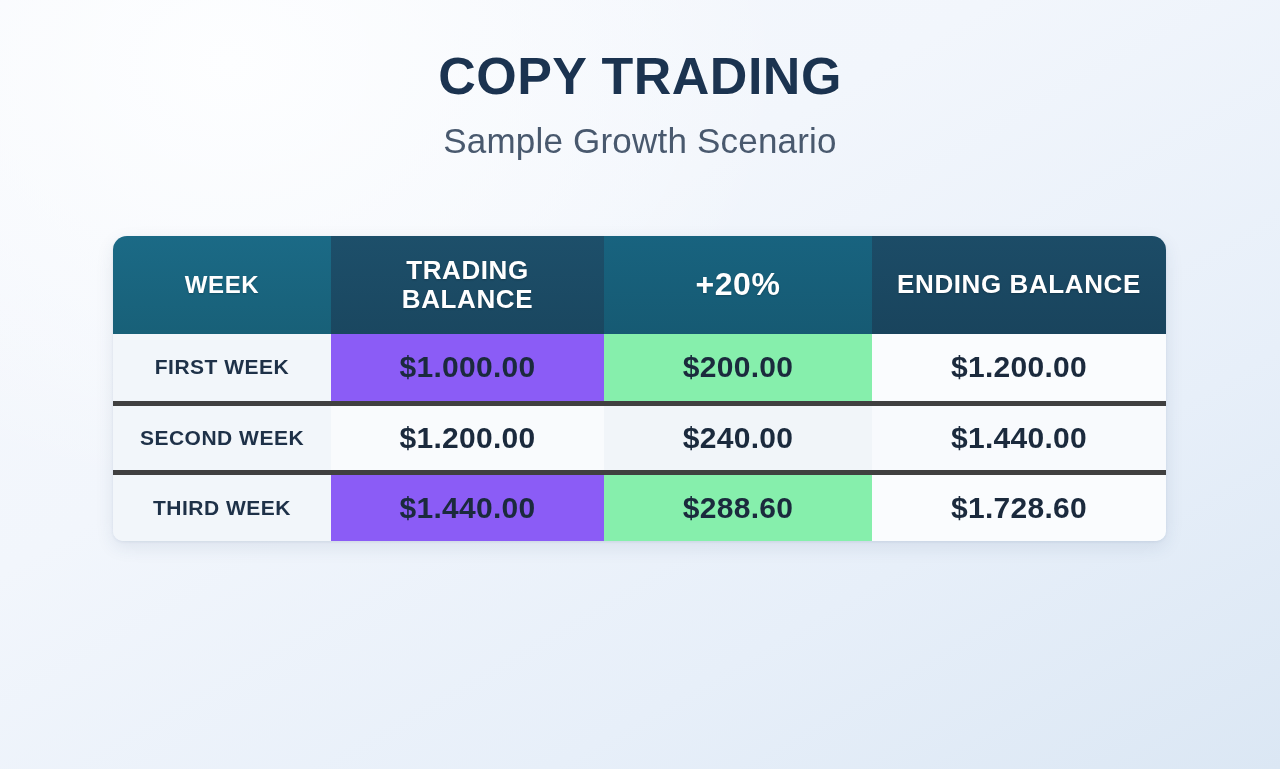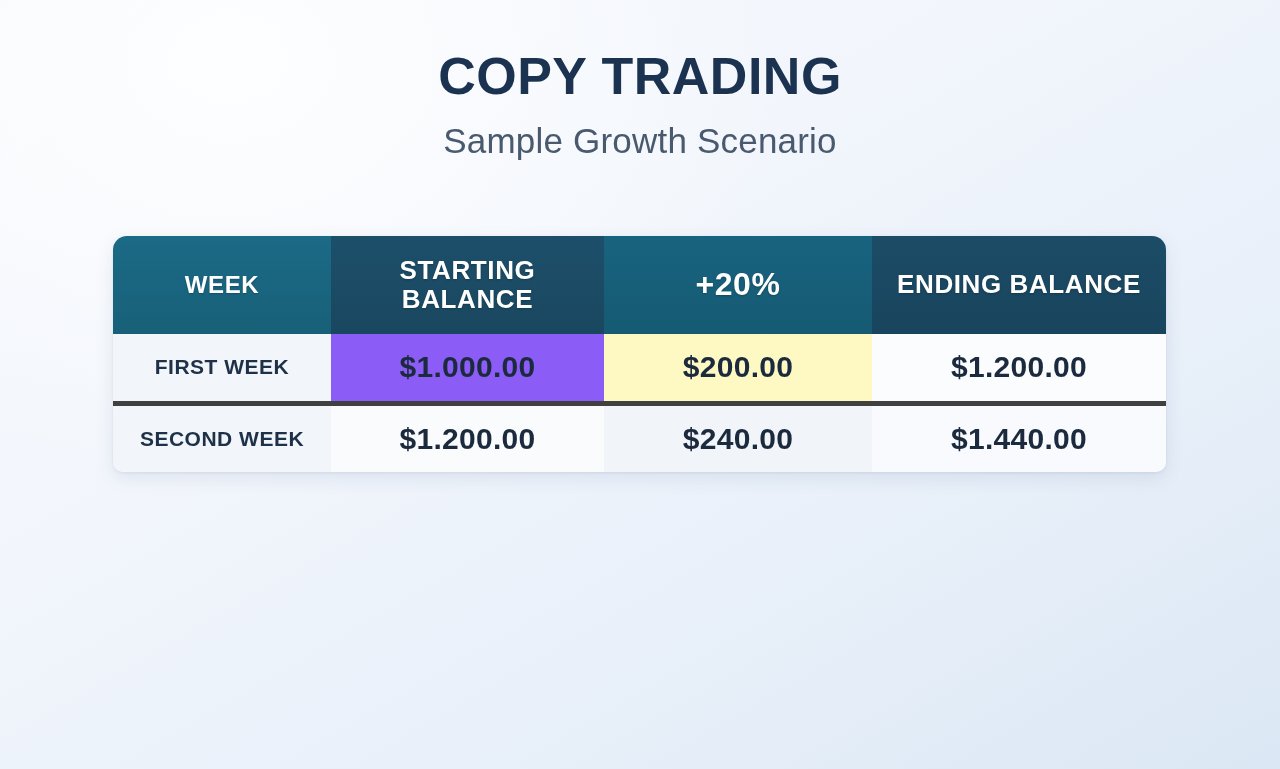--- a/index.html
+++ b/index.html
@@ -113,21 +113,21 @@
 
   td.num-cell {
     text-align: center;
     font-size: 30px;
     font-weight: 700;
     letter-spacing: 0.3px;
     color: #1b2a3d;
   }
 
   td.num-start { background: #8b5cf6; }
-  td.num-pct   { background: #fef9c3; }
+  td.num-pct   { background: #86efac; }
   td.num-end   { background: #fafcfe; }
 
   tbody tr:nth-child(even) td.num-start { background: #f9fbfd; }
   tbody tr:nth-child(even) td.num-pct   { background: #f1f5f9; }
   tbody tr:nth-child(even) td.num-end   { background: #f8fafd; }
 </style>
 </head>
 <body>
 
 <div class="page">
@@ -142,36 +142,42 @@
       <colgroup>
         <col class="c-week">
         <col class="c-start">
         <col class="c-pct">
         <col class="c-end">
       </colgroup>
 
       <thead>
         <tr>
           <th class="h-week">WEEK</th>
-          <th class="h-start">STARTING BALANCE</th>
+          <th class="h-start">TRADING BALANCE</th>
           <th class="h-pct">+20%</th>
           <th class="h-end">ENDING BALANCE</th>
         </tr>
       </thead>
 
       <tbody>
         <tr>
           <td class="week-cell">FIRST WEEK</td>
           <td class="num-cell num-start">$1.000.00</td>
           <td class="num-cell num-pct">$200.00</td>
           <td class="num-cell num-end">$1.200.00</td>
         </tr>
         <tr>
           <td class="week-cell">SECOND WEEK</td>
           <td class="num-cell num-start">$1.200.00</td>
           <td class="num-cell num-pct">$240.00</td>
           <td class="num-cell num-end">$1.440.00</td>
         </tr>
+        <tr>
+          <td class="week-cell">THIRD WEEK</td>
+          <td class="num-cell num-start">$1.440.00</td>
+          <td class="num-cell num-pct">$288.60</td>
+          <td class="num-cell num-end">$1.728.60</td>
+        </tr>
       </tbody>
     </table>
   </div>
 
 </div>
 
 </body></html>

